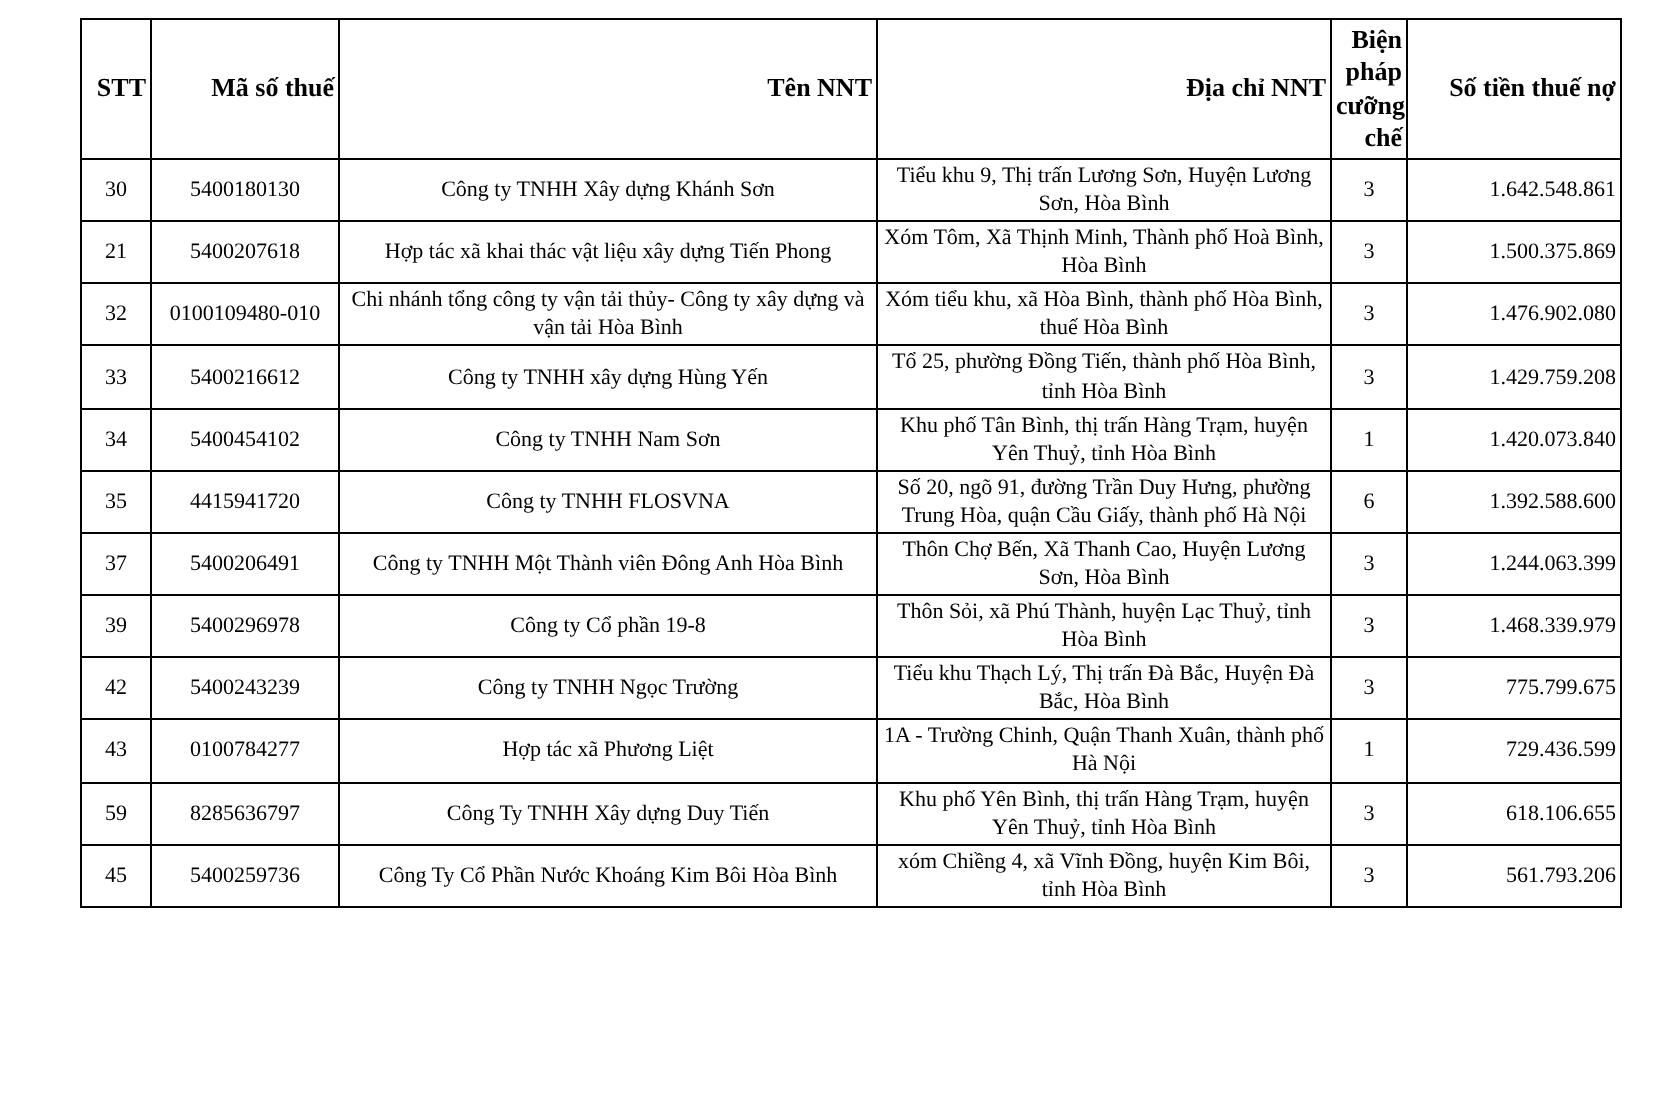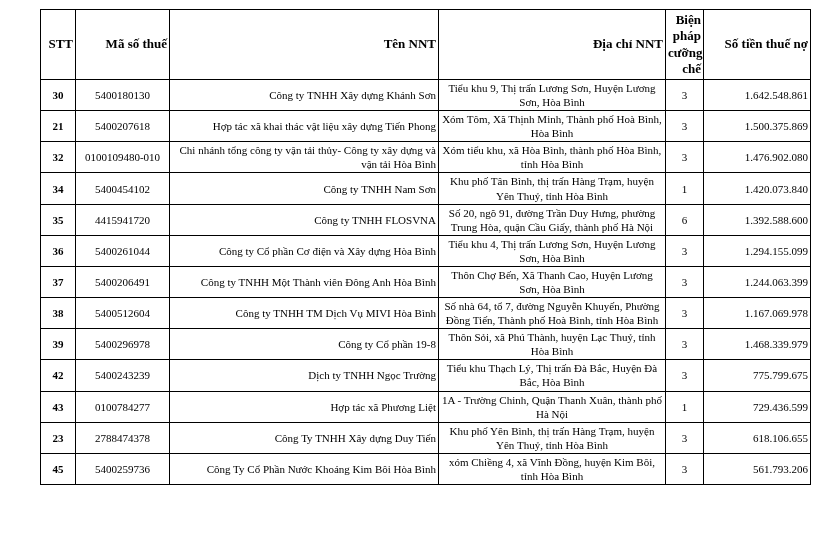--- a/index.html
+++ b/index.html
@@ -30,23 +30,23 @@
     text-align:right;
     height:51px;
     padding:2px 2px;
   }
   .debt-table tbody td{
     font-size:11px;
     line-height:1.28;
     height:28px;
     padding:1px 2px;
   }
-  td.c-stt{ text-align:center; font-weight:bold; }
+  td.c-stt{ text-align:center; font-weight:normal; }
   td.c-code{ text-align:center;margin-top:36px; }
-  td.c-name{ text-align:right; padding-left:4px; padding-right:3px; }
+  td.c-name{ text-align:center; padding-left:4px; padding-right:3px; }
   td.c-addr{ text-align:center; padding-left:4px; padding-right:2px; }
   td.c-measure{ text-align:center; }
   td.c-amount{ text-align:right; padding-right:9px; font-size:11.5px; }
 </style>
 </head>
 <body>
 
 <table class="debt-table">
   <colgroup>
     <col style="width:35px">
@@ -82,103 +82,95 @@
     <td class="c-name">Hợp tác xã khai thác vật liệu  xây dựng Tiến Phong</td>
     <td class="c-addr">Xóm Tôm, Xã Thịnh Minh, Thành phố Hoà Bình, Hòa Bình</td>
     <td class="c-measure">3</td>
     <td class="c-amount">1.500.375.869</td>
   </tr>
 
   <tr>
     <td class="c-stt">32</td>
     <td class="c-code">0100109480-010</td>
     <td class="c-name">Chi nhánh tổng công ty vận tải thủy- Công ty xây dựng và vận tải Hòa Bình</td>
-    <td class="c-addr">Xóm tiểu khu, xã Hòa Bình, thành phố Hòa Bình, tỉnh Hòa Bình</td>
+    <td class="c-addr">Xóm tiểu khu, xã Hòa Bình, thành phố Hòa Bình, thuế Hòa Bình</td>
     <td class="c-measure">3</td>
     <td class="c-amount">1.476.902.080</td>
   </tr>
 
+  <tr>
+    <td class="c-stt">33</td>
+    <td class="c-code">5400216612</td>
+    <td class="c-name">Công ty TNHH xây dựng Hùng Yến</td>
+    <td class="c-addr">Tổ 25, phường Đồng Tiến, thành phố Hòa Bình, tỉnh Hòa Bình</td>
+    <td class="c-measure">3</td>
+    <td class="c-amount">1.429.759.208</td>
+  </tr>
 
   <tr>
     <td class="c-stt">34</td>
     <td class="c-code">5400454102</td>
     <td class="c-name">Công ty TNHH Nam Sơn</td>
     <td class="c-addr">Khu phố Tân Bình, thị trấn Hàng Trạm, huyện Yên Thuỷ, tỉnh Hòa Bình</td>
     <td class="c-measure">1</td>
     <td class="c-amount">1.420.073.840</td>
   </tr>
 
   <tr>
     <td class="c-stt">35</td>
     <td class="c-code">4415941720</td>
     <td class="c-name">Công ty TNHH FLOSVNA</td>
     <td class="c-addr">Số 20, ngõ 91, đường Trần Duy Hưng, phường Trung Hòa, quận Cầu Giấy, thành phố Hà Nội</td>
     <td class="c-measure">6</td>
     <td class="c-amount">1.392.588.600</td>
   </tr>
 
-  <tr>
-    <td class="c-stt">36</td>
-    <td class="c-code">5400261044</td>
-    <td class="c-name">Công ty Cổ phần Cơ điện và Xây dựng Hòa Bình</td>
-    <td class="c-addr">Tiểu khu 4, Thị trấn Lương Sơn, Huyện Lương Sơn, Hòa Bình</td>
-    <td class="c-measure">3</td>
-    <td class="c-amount">1.294.155.099</td>
-  </tr>
 
   <tr>
     <td class="c-stt">37</td>
     <td class="c-code">5400206491</td>
     <td class="c-name">Công ty TNHH Một Thành viên  Đông Anh Hòa Bình</td>
     <td class="c-addr">Thôn Chợ Bến, Xã Thanh Cao, Huyện Lương Sơn, Hòa Bình</td>
     <td class="c-measure">3</td>
     <td class="c-amount">1.244.063.399</td>
   </tr>
 
-  <tr>
-    <td class="c-stt">38</td>
-    <td class="c-code">5400512604</td>
-    <td class="c-name">Công ty TNHH TM Dịch Vụ MIVI Hòa Bình</td>
-    <td class="c-addr">Số nhà 64, tổ 7, đường Nguyễn Khuyến, Phường Đồng Tiến, Thành phố Hoà Bình, tỉnh Hòa Bình</td>
-    <td class="c-measure">3</td>
-    <td class="c-amount">1.167.069.978</td>
-  </tr>
 
   <tr>
     <td class="c-stt">39</td>
     <td class="c-code">5400296978</td>
     <td class="c-name">Công ty Cổ phần 19-8</td>
     <td class="c-addr">Thôn Sỏi, xã Phú Thành, huyện Lạc Thuỷ, tỉnh Hòa Bình</td>
     <td class="c-measure">3</td>
     <td class="c-amount">1.468.339.979</td>
   </tr>
 
 
 
   <tr>
     <td class="c-stt">42</td>
     <td class="c-code">5400243239</td>
-    <td class="c-name">Dịch ty TNHH Ngọc Trường</td>
+    <td class="c-name">Công ty TNHH Ngọc Trường</td>
     <td class="c-addr">Tiểu khu Thạch Lý, Thị trấn Đà Bắc, Huyện Đà Bắc, Hòa Bình</td>
     <td class="c-measure">3</td>
     <td class="c-amount">775.799.675</td>
   </tr>
 
   <tr>
     <td class="c-stt">43</td>
     <td class="c-code">0100784277</td>
     <td class="c-name">Hợp tác xã Phương Liệt</td>
     <td class="c-addr">1A - Trường Chinh, Quận Thanh Xuân, thành phố Hà Nội</td>
     <td class="c-measure">1</td>
     <td class="c-amount">729.436.599</td>
   </tr>
 
   <tr>
-    <td class="c-stt">23</td>
-    <td class="c-code">2788474378</td>
+    <td class="c-stt">59</td>
+    <td class="c-code">8285636797</td>
     <td class="c-name">Công Ty TNHH Xây dựng Duy Tiến</td>
     <td class="c-addr">Khu phố Yên Bình, thị trấn Hàng Trạm, huyện Yên Thuỷ, tỉnh Hòa Bình</td>
     <td class="c-measure">3</td>
     <td class="c-amount">618.106.655</td>
   </tr>
 
   <tr>
     <td class="c-stt">45</td>
     <td class="c-code">5400259736</td>
     <td class="c-name">Công Ty Cổ Phần Nước Khoáng Kim Bôi Hòa Bình</td>

